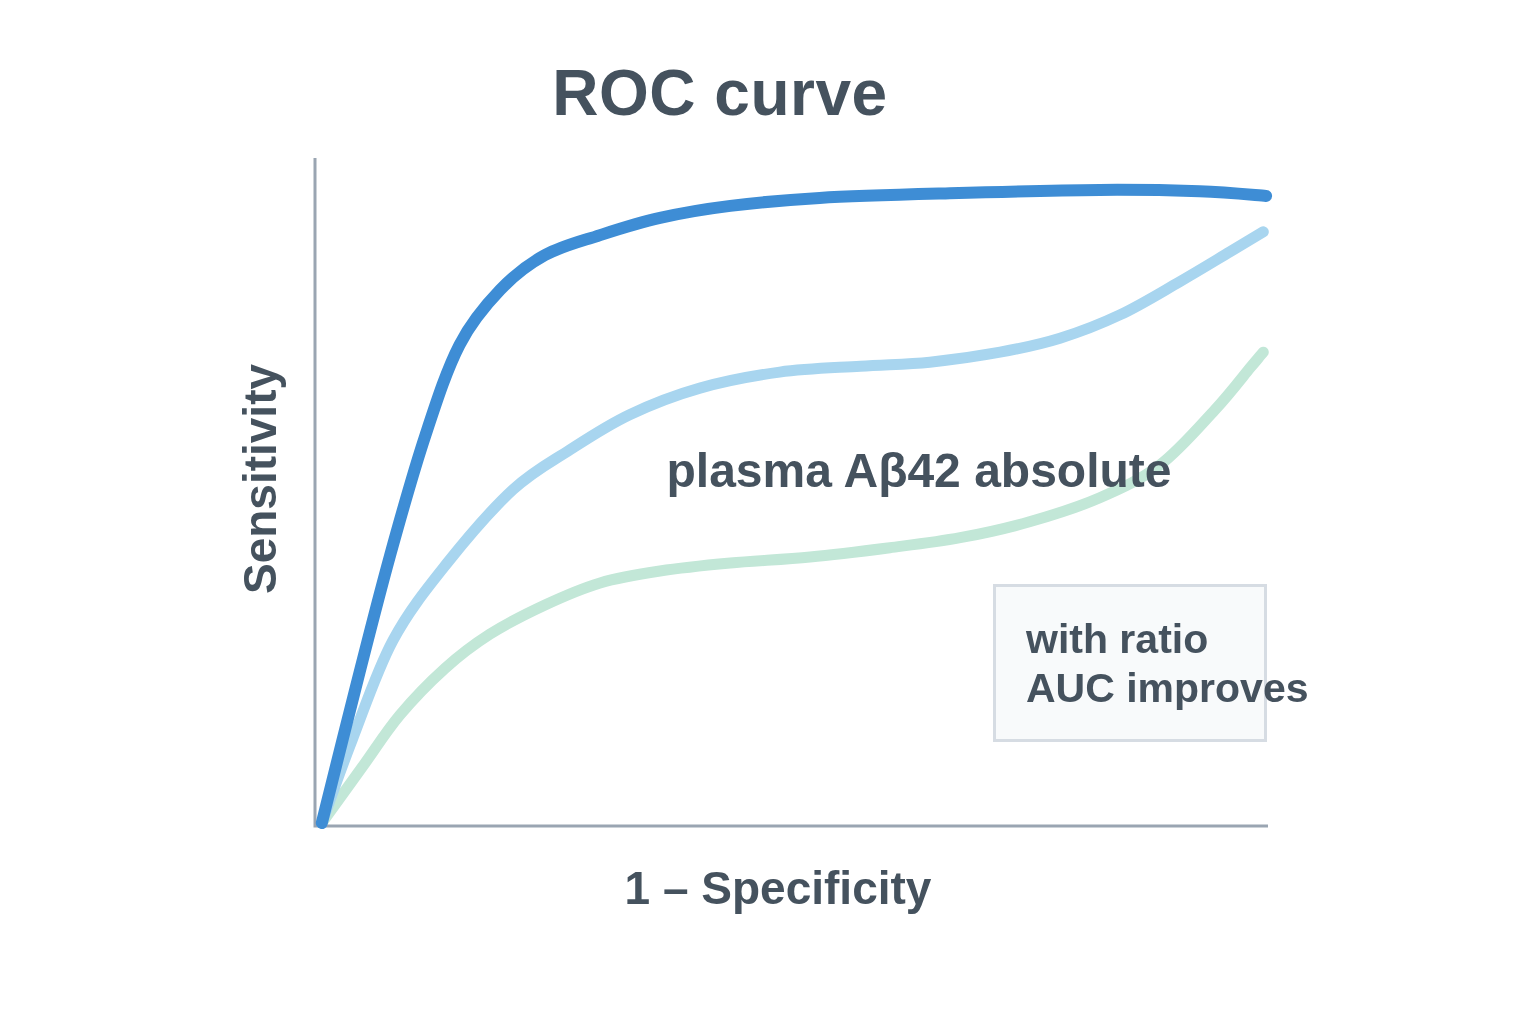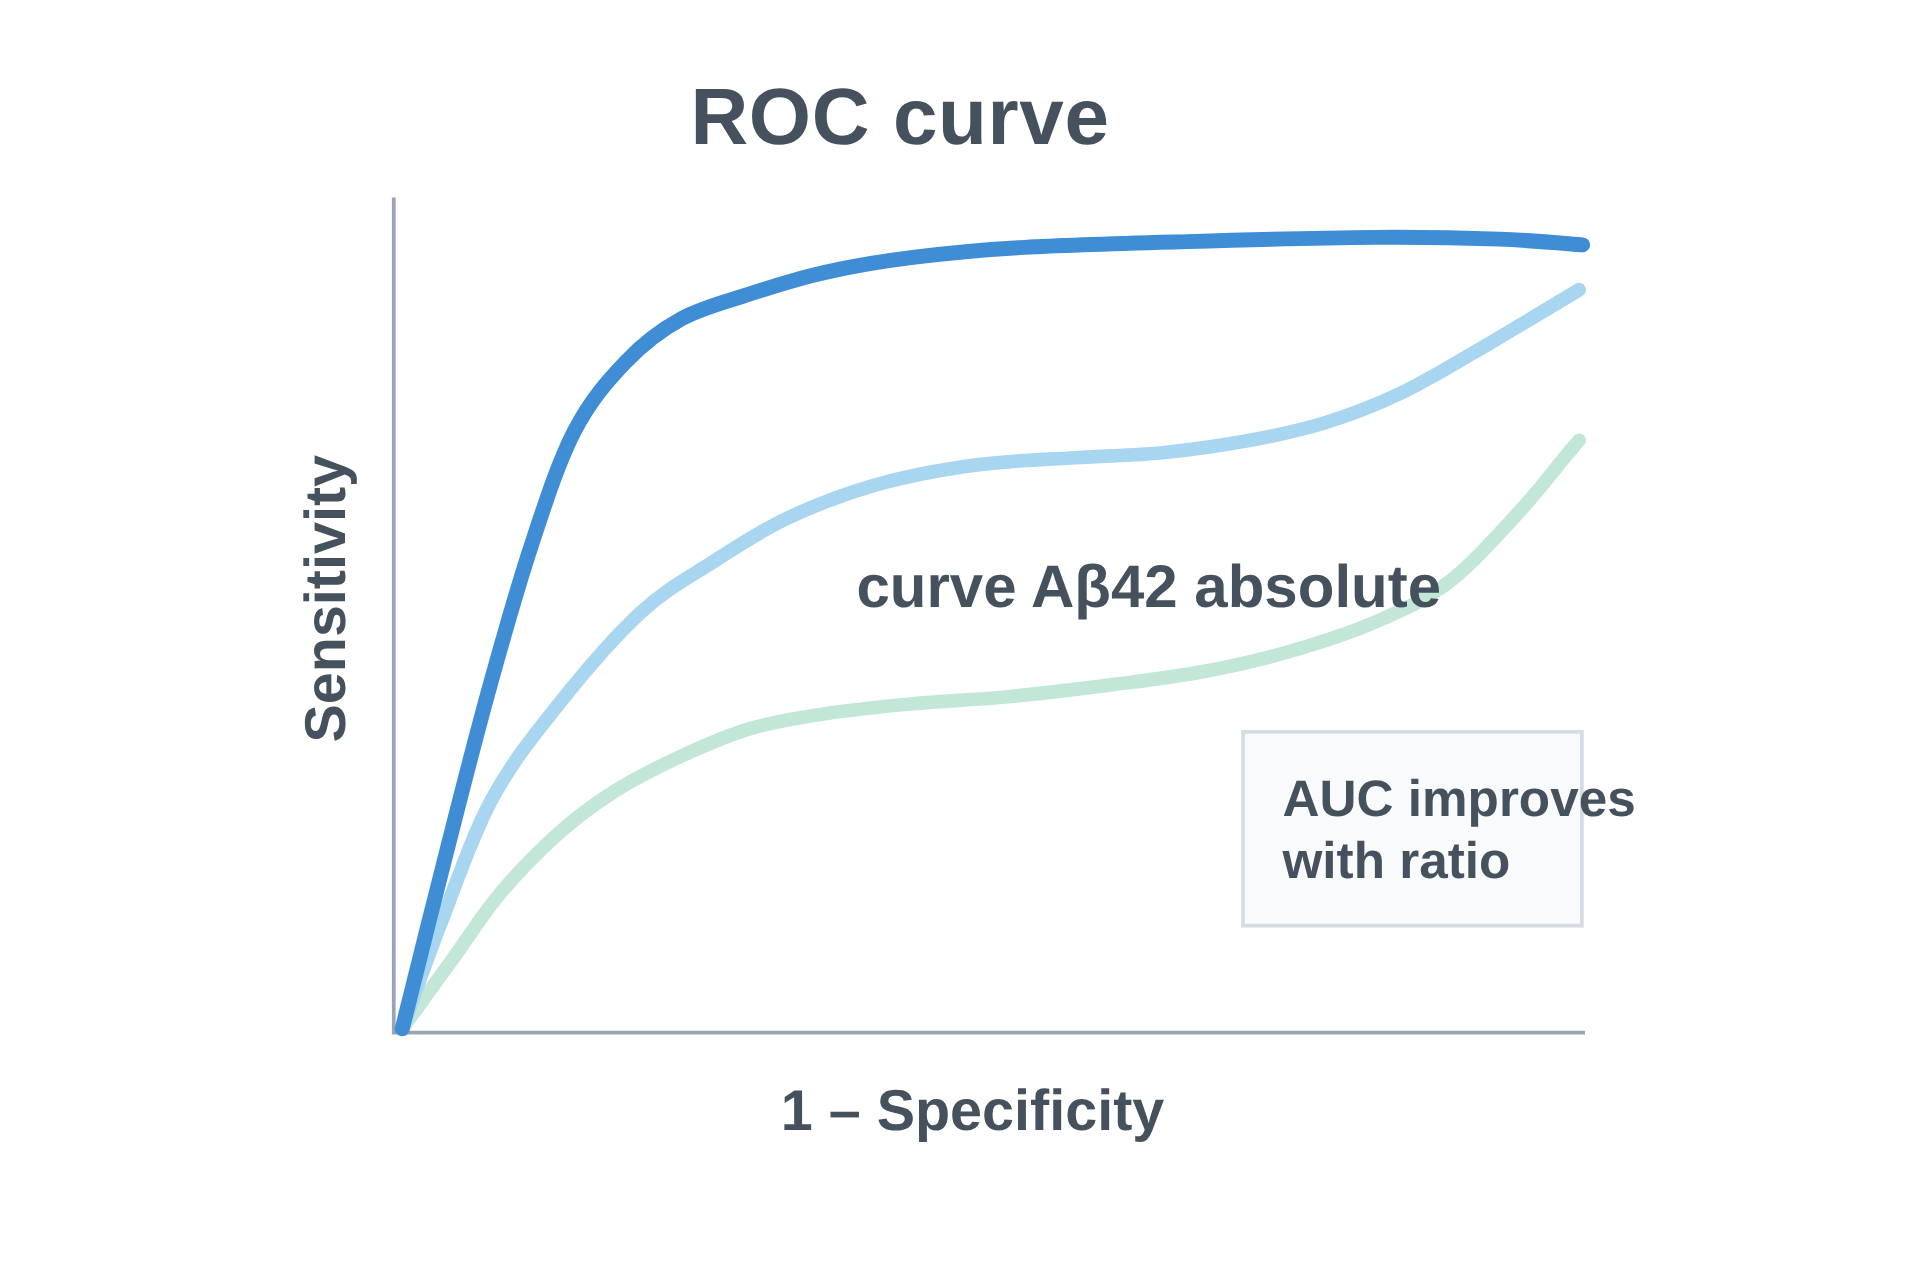--- a/index.html
+++ b/index.html
@@ -61,20 +61,20 @@
       <path d="M 321.8 823.0 C 327.3 800.8, 343.7 734.7, 355.1 690.0 C 366.4 645.3, 378.5 597.5, 390.2 555.0 C 401.9 512.6, 413.8 470.3, 425.4 435.3 C 436.9 400.3, 447.0 369.1, 459.5 344.9 C 472.1 320.6, 486.1 304.6, 500.4 289.7 C 514.6 274.7, 528.4 264.2, 545.0 255.1 C 561.7 246.0, 581.0 241.4, 600.1 235.1 C 619.3 228.9, 638.3 222.7, 660.0 217.9 C 681.7 213.0, 703.7 209.2, 730.3 205.9 C 756.9 202.6, 783.0 200.0, 819.6 197.9 C 856.2 195.8, 903.0 194.6, 949.8 193.3 C 996.5 191.9, 1058.2 190.3, 1099.8 189.9 C 1141.5 189.6, 1171.9 190.3, 1199.6 191.3 C 1227.3 192.3, 1255.0 195.1, 1266.1 195.9" fill="none" stroke="#3e8dd5" stroke-width="12" stroke-linecap="round" stroke-linejoin="round"></path>
     </svg>
 
   <div class="title">ROC curve</div>
 
   <div class="ylabel">Sensitivity</div>
 
   <div class="xlabel">1 – Specificity</div>
 
 
-  <div class="curve-label absolute">curve Aβ42 absolute</div>
+  <div class="curve-label absolute">plasma Aβ42 absolute</div>
 
   <div class="annotation-box">
+    <div class="line">with ratio</div>
     <div class="line">AUC improves</div>
-    <div class="line">with ratio</div>
   </div>
 
 </div>
 
 </body></html>

